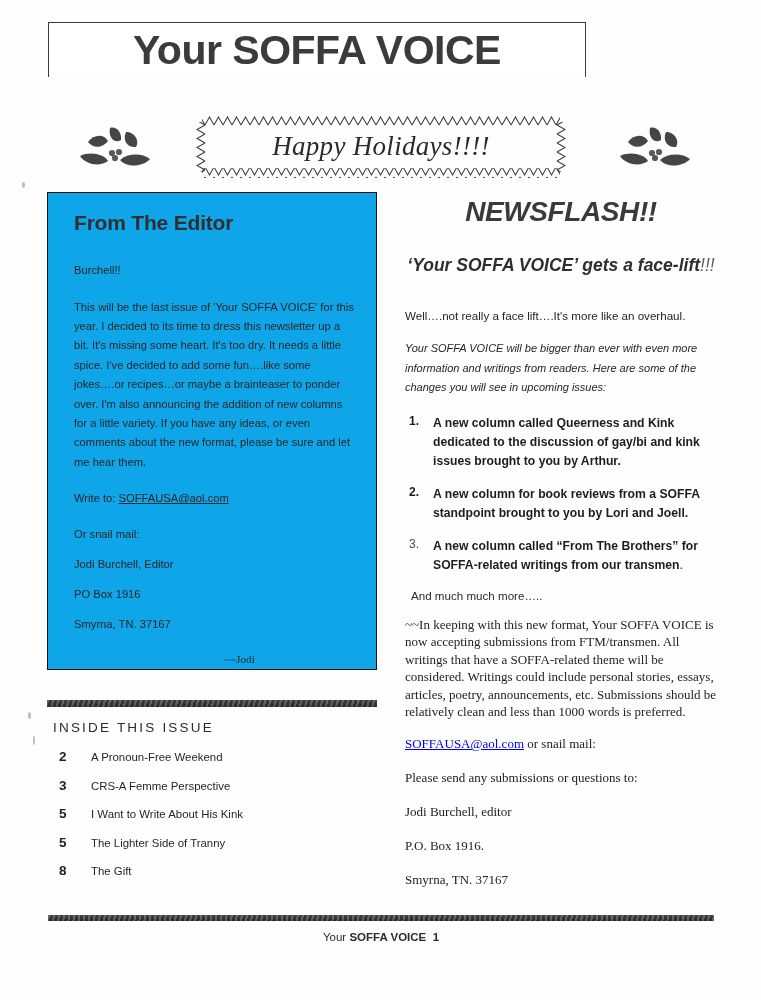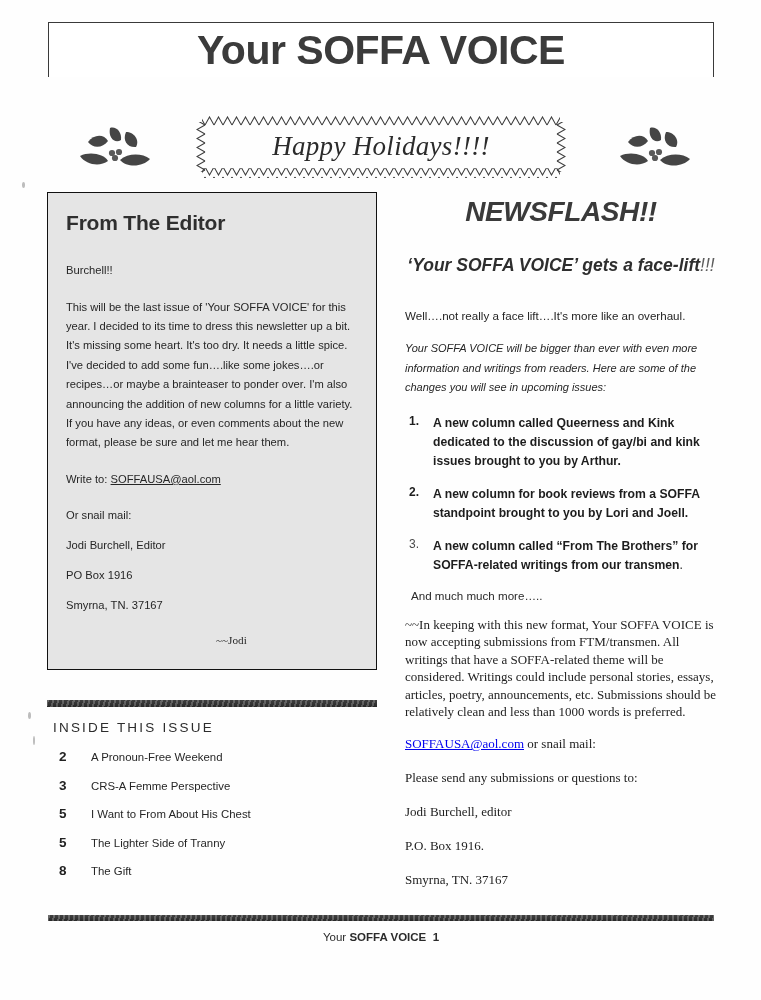--- a/index.html
+++ b/index.html
@@ -4,21 +4,21 @@
 <style>
   html,body{margin:0;padding:0;background:#fff;}
   body{
     width:761px;height:1000px;position:relative;overflow:hidden;
     font-family:"Liberation Sans",sans-serif;color:#1a1a1a;
     -webkit-font-smoothing:antialiased;
   }
   .page{position:absolute;inset:0;background:#fefefe;}
 
   
-  .masthead{position:absolute;left:48px;top:22px;width:666px;border-radius:17px;}
+  .masthead{position:absolute;left:48px;top:22px;width:538px;border-radius:17px;}
   .masthead-title{
     border:1px solid #3a3a3a;border-bottom:none;
     height:54px;display:flex;align-items:center;justify-content:center;
     background:#fff;
   }
   .masthead-title span{
     font-family:"Liberation Sans",sans-serif;
     font-weight:bold;font-size:41px;letter-spacing:-0.5px;
     color:#3b3b3b;white-space:nowrap;
   }
@@ -50,21 +50,21 @@
   .zig-frame{position:absolute;inset:0;}
   .holiday-text{
     position:absolute;inset:0;display:flex;align-items:center;justify-content:center;
     font-family:"Liberation Serif",serif;font-style:italic;font-size:27px;
     color:#2b2b2b;letter-spacing:.3px;padding-bottom:2px;
   }
 
   
   .editor-box{
     position:absolute;left:47px;top:192px;width:330px;height:478px;
-    border:1.4px solid #111;background:#e5e5e5;box-sizing:border-box;
+    border:1.4px solid #111;background:#0ea5e9;box-sizing:border-box;padding-left:8px;
   }
   .editor-inner{padding:16px 18px 0 18px;}
   .editor-title{
     font-weight:bold;font-size:21px;color:#2f2f2f;letter-spacing:-0.2px;
     margin:2px 0 26px 0;
   }
   .ed-p{font-size:11.2px;line-height:19.5px;color:#262626;margin:0 0 17px 0;}
   .ed-body{font-size:11.2px;line-height:19.4px;color:#262626;margin:0 0 17px 0;text-align:left;}
   .ed-line{font-size:11.2px;line-height:19px;color:#262626;margin:0 0 2px 0;}
   .ed-gap{height:15px;}
@@ -232,21 +232,21 @@
       <div class="toc-row">
         <div class="toc-page">2</div>
         <div class="toc-title">A Pronoun-Free Weekend</div>
       </div>
       <div class="toc-row">
         <div class="toc-page">3</div>
         <div class="toc-title">CRS-A Femme Perspective</div>
       </div>
       <div class="toc-row">
         <div class="toc-page">5</div>
-        <div class="toc-title">I Want to From About His Chest</div>
+        <div class="toc-title">I Want to Write About His Kink</div>
       </div>
       <div class="toc-row">
         <div class="toc-page">5</div>
         <div class="toc-title">The Lighter Side of Tranny</div>
       </div>
       <div class="toc-row">
         <div class="toc-page">8</div>
         <div class="toc-title">The Gift</div>
       </div>
 

